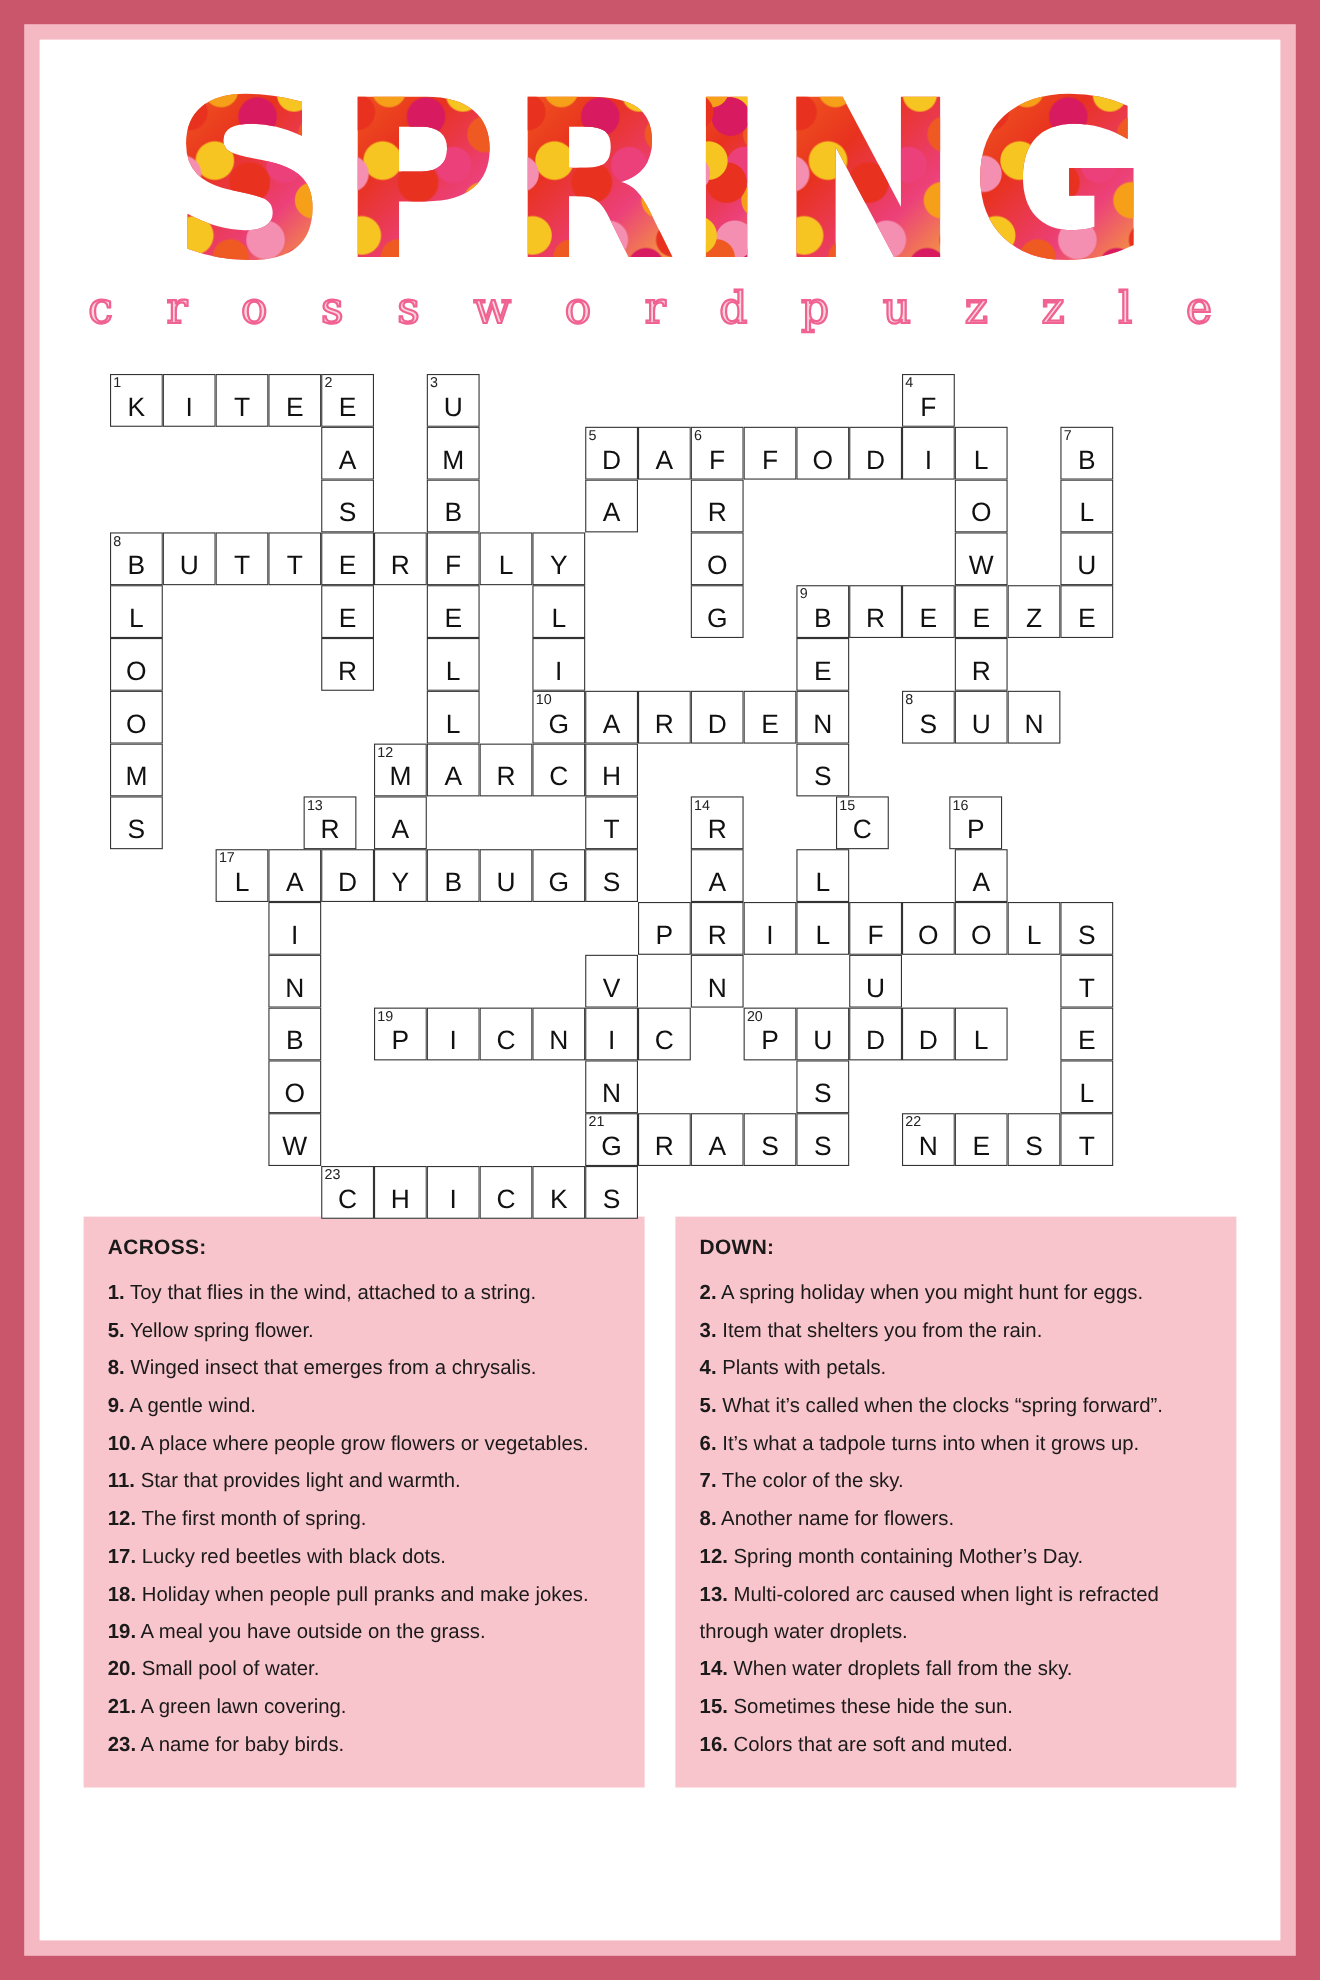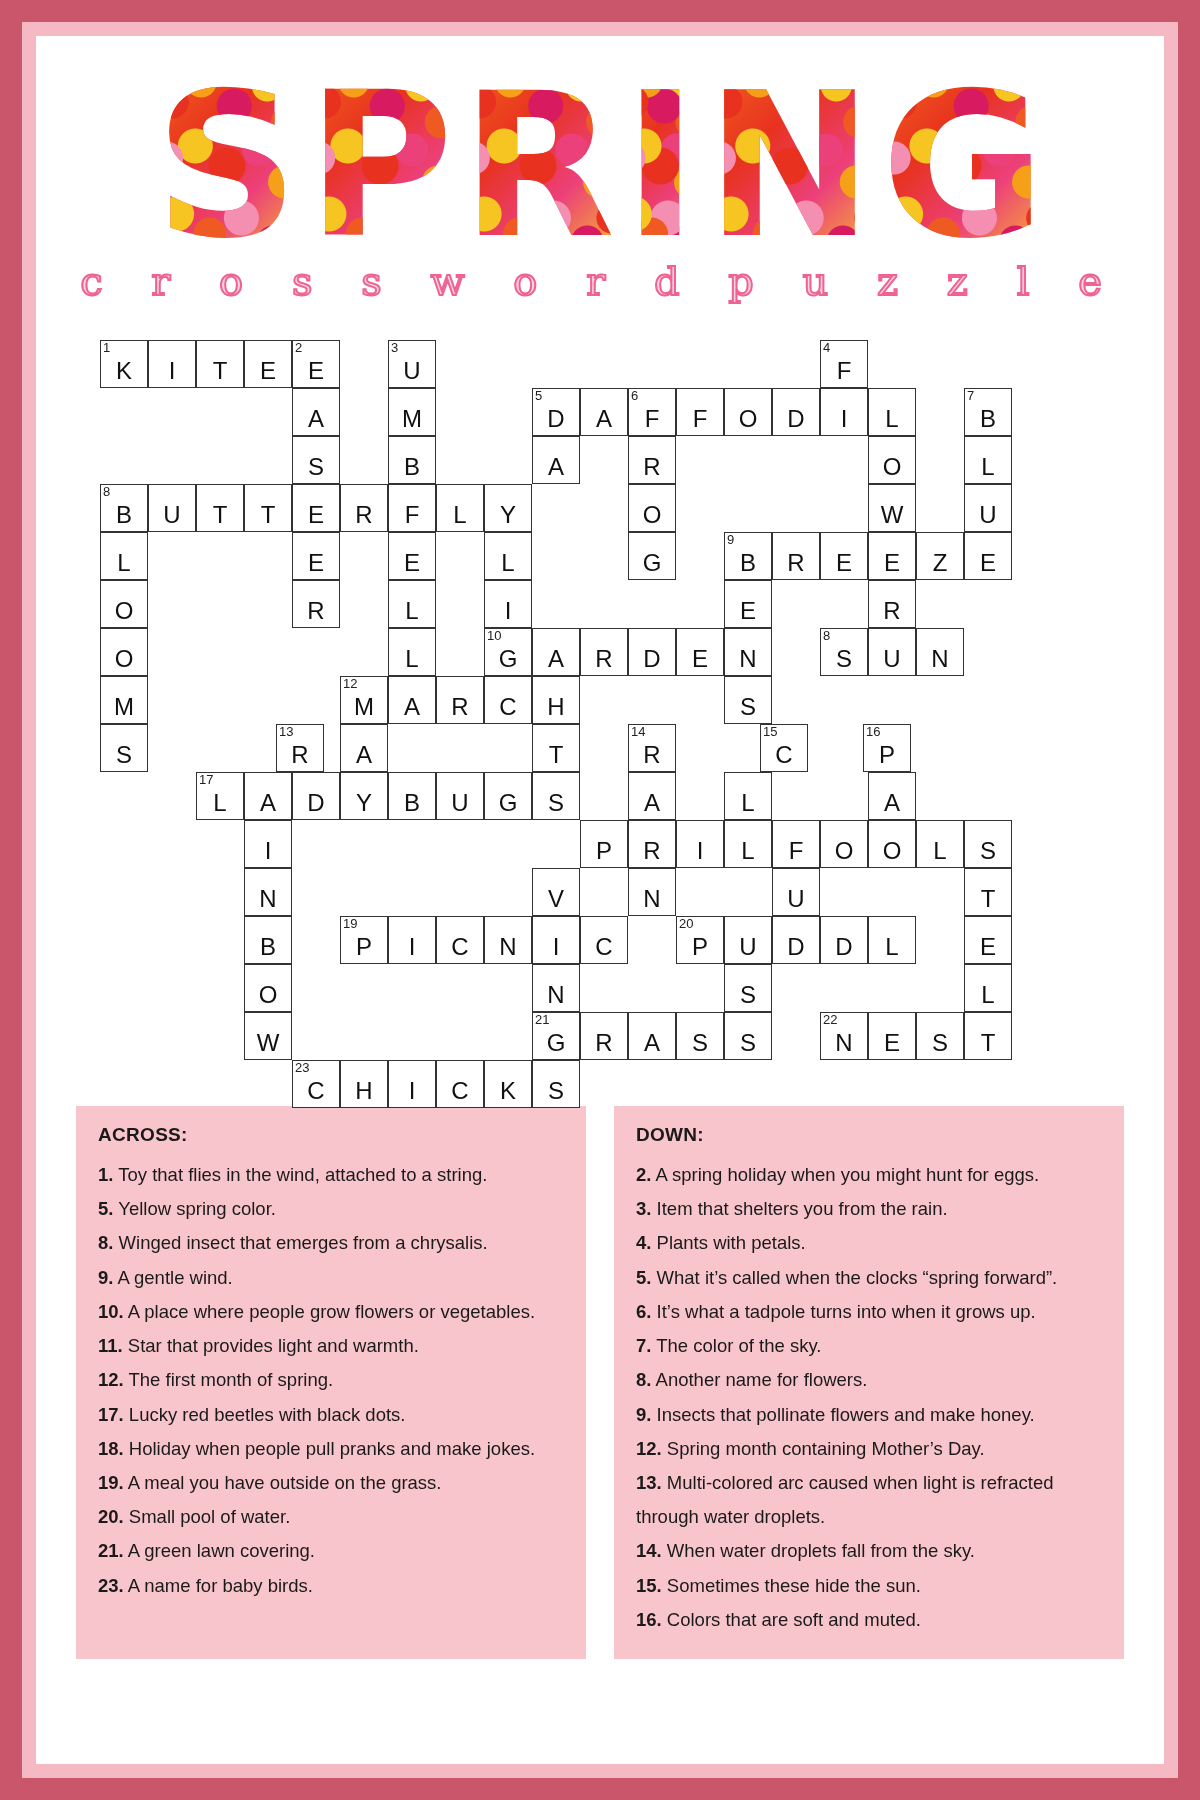--- a/index.html
+++ b/index.html
@@ -614,21 +614,21 @@
           <div class="cell" style="left: 432px; top: 720px;">
             <span class="ltr">S</span>
           </div>
         </div>
 
       <div class="clues">
         <div class="clue-col">
           <div class="clue-head">ACROSS:</div>
           <div id="across-list">
               <div class="clue"><b>1.</b><span> Toy that flies in the wind, attached to a string.</span></div>
-              <div class="clue"><b>5.</b><span> Yellow spring color.</span></div>
+              <div class="clue"><b>5.</b><span> Yellow spring flower.</span></div>
               <div class="clue"><b>8.</b><span> Winged insect that emerges from a chrysalis.</span></div>
               <div class="clue"><b>9.</b><span> A gentle wind.</span></div>
               <div class="clue"><b>10.</b><span> A place where people grow flowers or vegetables.</span></div>
               <div class="clue"><b>11.</b><span> Star that provides light and warmth.</span></div>
               <div class="clue"><b>12.</b><span> The first month of spring.</span></div>
               <div class="clue"><b>17.</b><span> Lucky red beetles with black dots.</span></div>
               <div class="clue"><b>18.</b><span> Holiday when people pull pranks and make jokes.</span></div>
               <div class="clue"><b>19.</b><span> A meal you have outside on the grass.</span></div>
               <div class="clue"><b>20.</b><span> Small pool of water.</span></div>
               <div class="clue"><b>21.</b><span> A green lawn covering.</span></div>
@@ -638,21 +638,20 @@
         <div class="clue-col">
           <div class="clue-head">DOWN:</div>
           <div id="down-list">
               <div class="clue"><b>2.</b><span> A spring holiday when you might hunt for eggs.</span></div>
               <div class="clue"><b>3.</b><span> Item that shelters you from the rain.</span></div>
               <div class="clue"><b>4.</b><span> Plants with petals.</span></div>
               <div class="clue"><b>5.</b><span> What it’s called when the clocks “spring forward”.</span></div>
               <div class="clue"><b>6.</b><span> It’s what a tadpole turns into when it grows up.</span></div>
               <div class="clue"><b>7.</b><span> The color of the sky.</span></div>
               <div class="clue"><b>8.</b><span> Another name for flowers.</span></div>
-              <div class="clue"><b>9.</b><span> Insects that pollinate flowers and make honey.</span></div>
               <div class="clue"><b>12.</b><span> Spring month containing Mother’s Day.</span></div>
               <div class="clue"><b>13.</b><span> Multi-colored arc caused when light is refracted through water droplets.</span></div>
               <div class="clue"><b>14.</b><span> When water droplets fall from the sky.</span></div>
               <div class="clue"><b>15.</b><span> Sometimes these hide the sun.</span></div>
               <div class="clue"><b>16.</b><span> Colors that are soft and muted.</span></div>
             </div>
         </div>
       </div>
 
     </div>

